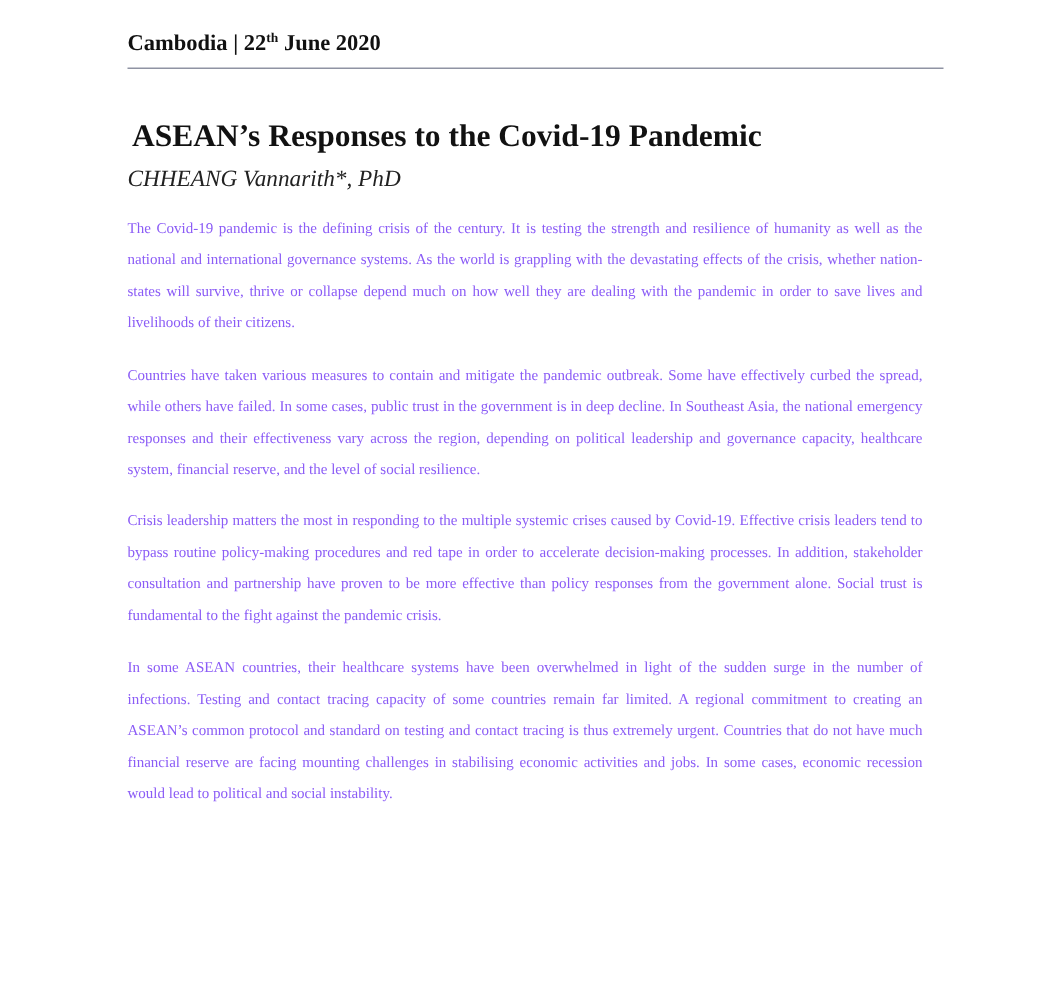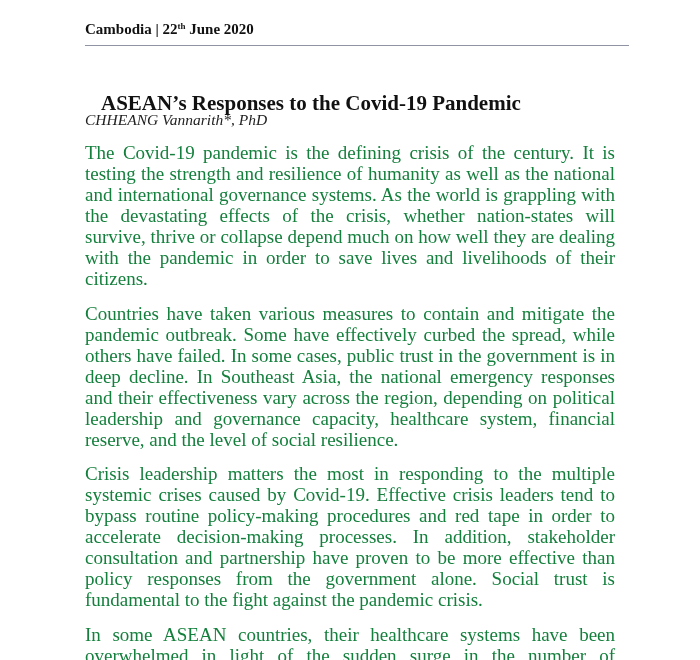--- a/index.html
+++ b/index.html
@@ -40,45 +40,45 @@
     }
     .title {
       position: absolute;
       left: 85px;
       top: 74px;
       font-size: 21px;
       font-weight: bold;
       line-height: 26px;
       color: #111;
       white-space: nowrap;
-      margin: 16px;
+      margin: 3px;
     }
     .author {
       position: absolute;
       left: 85px;
       top: 110px;
       font-size: 15.5px;
       font-style: italic;
       line-height: 20px;
       color: #222;
       white-space: nowrap;
       margin: 0;
     }
     .body {
       position: absolute;
       left: 85px;
       top: 142px;
       width: 530px;
     }
     .body p {
       margin: 0 0 13.5px 0;
-      font-size: 19px;
+      font-size: 10px;
       line-height: 21px;
       text-align: justify;
-      color: #15803d;
+      color: #8b5cf6;
       font-family: Liberation Serif, serif;
     }
   </style>
 </head>
 <body>
 
 <div class="header-line">
   <span>Cambodia</span><span> | </span><span>22</span><sup>th</sup><span> June 2020</span>
 </div>
 

